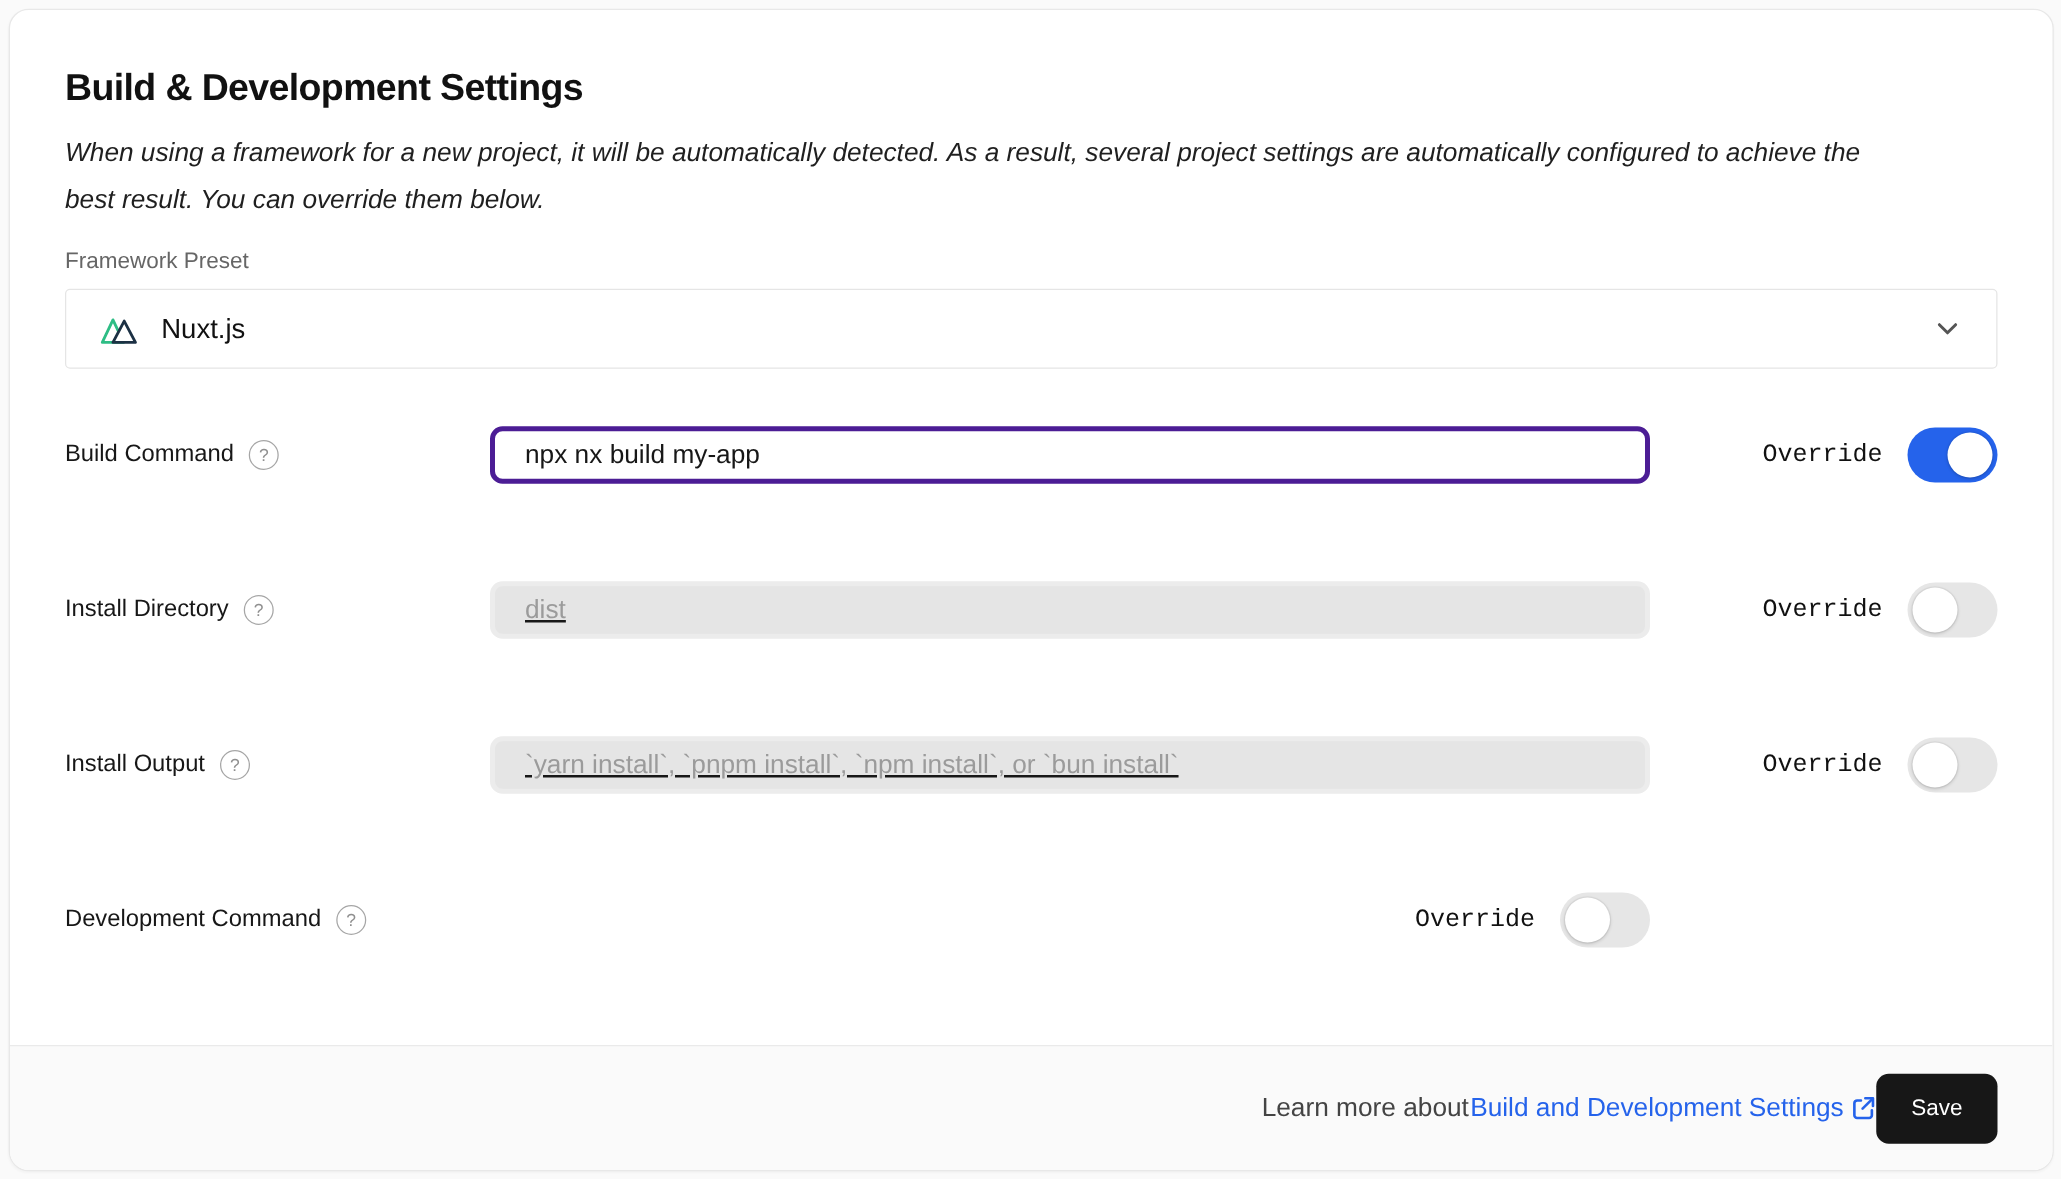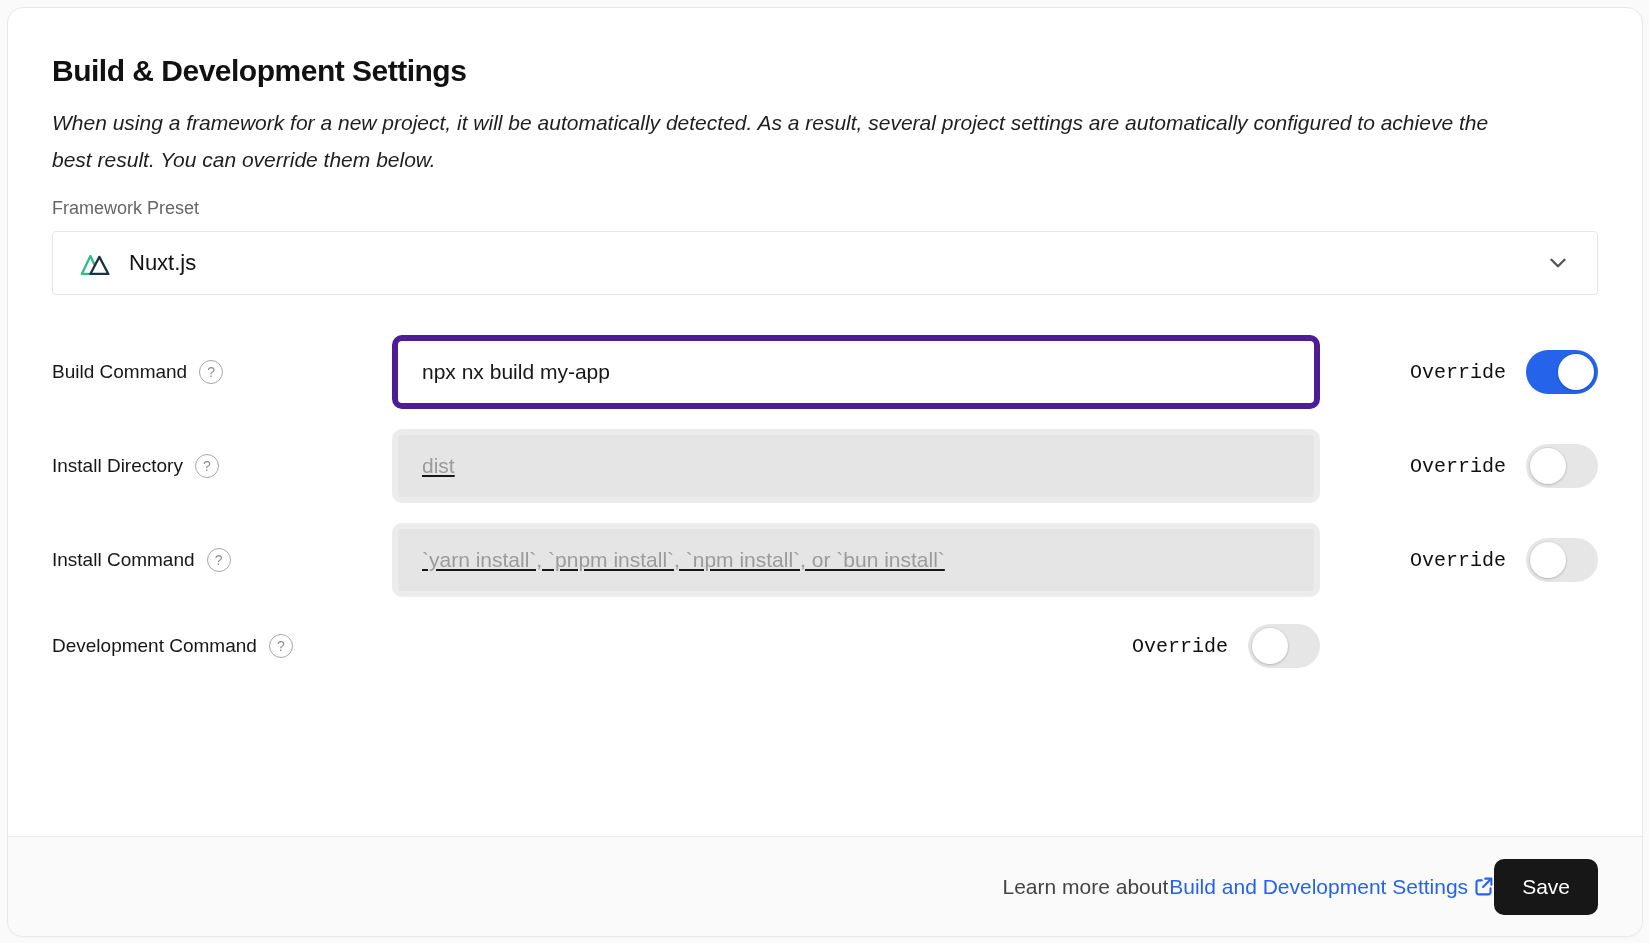--- a/index.html
+++ b/index.html
@@ -59,41 +59,41 @@
   }
   .select .spacer { flex: 1; }
   .chev { width: 26px; height: 26px; color: #555555; }
 
   .rows { margin-top: 40px; }
   .row {
     display: grid;
     grid-template-columns: 340px 928px 1fr;
     align-items: center;
     height: 58px;
-    margin-bottom: 36px;
+    margin-bottom: 66px;
   }
   .row-label-wrap { display: flex; align-items: center; }
   .row-label { font-size: 19px; font-weight: 500; color: #171717; }
   .help {
     width: 24px; height: 24px;
     margin-left: 12px;
     border: 1.5px solid #a6a6a6;
     border-radius: 50%;
     display: inline-flex;
     align-items: center;
     justify-content: center;
     font-size: 14px;
     color: #8f8f8f;
     cursor: default;
     flex: none;
   }
   .field {
-    height: 74px;
+    height: 46px;
     width: 100%;
-    border: 6px solid #4c1d95;
+    border: 4px solid #4c1d95;
     border-radius: 10px;
     background: #ffffff;
     padding: 0 24px;
     font-size: 21px;
     font-family: "Liberation Sans", "DejaVu Sans", sans-serif;
     color: #171717;
     outline: none;
   }
   .field::placeholder { color: #9b9b9b; }
   .field.disabled {
@@ -150,21 +150,21 @@
     align-items: center;
   }
   .ext-icon { width: 21px; height: 21px; margin-left: 5px; }
   .save-btn {
     height: 56px;
     padding: 0 28px;
     background: #171717;
     color: #ffffff;
     border: none;
     border-radius: 10px;
-    font-size: 21px;
+    font-size: 18px;
     font-weight: 500;
     font-family: "Liberation Sans", "DejaVu Sans", sans-serif;
     cursor: pointer;
   }
 </style>
 </head>
 <body>
 
 <div class="card">
   <div class="content">
@@ -209,21 +209,21 @@
         <div class="override-wrap">
           <span class="override-label">Override</span>
           <div class="toggle">
               <div class="knob"></div>
             </div>
         </div>
       </div>
 
       <div class="row">
         <div class="row-label-wrap">
-          <span class="row-label">Install Command</span>
+          <span class="row-label">Install Output</span>
           <span class="help">?</span>
         </div>
         <input class="field disabled" type="text" value="" placeholder="`yarn install`, `pnpm install`, `npm install`, or `bun install`" style="">
         <div class="override-wrap">
           <span class="override-label">Override</span>
           <div class="toggle">
               <div class="knob"></div>
             </div>
         </div>
       </div>

